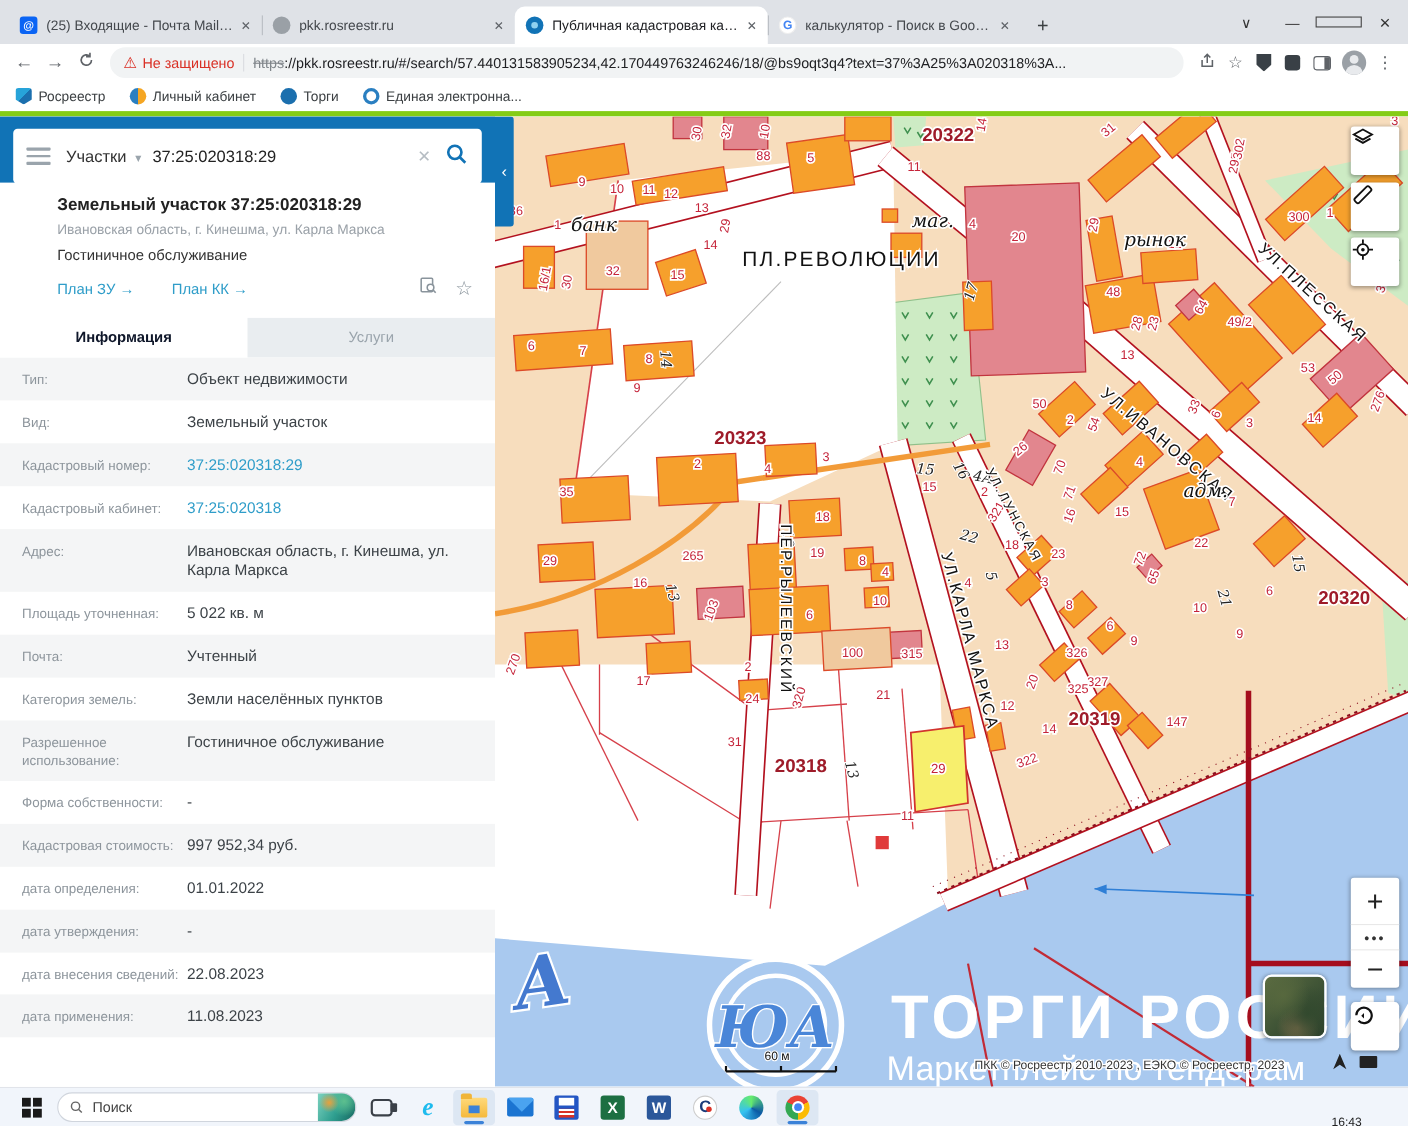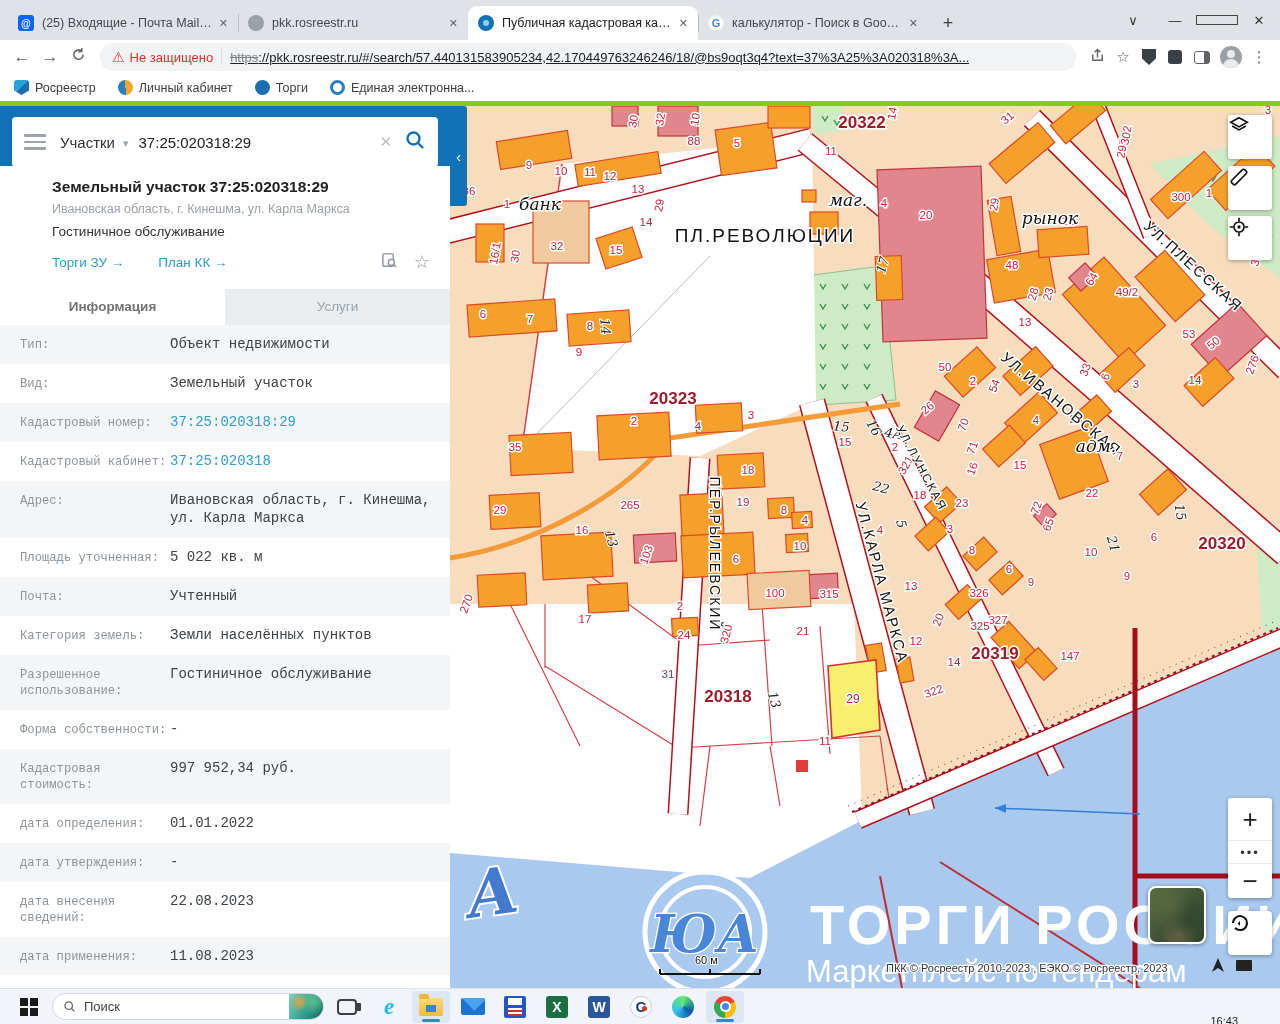--- a/index.html
+++ b/index.html
@@ -29,21 +29,21 @@
   .win-restore { display:inline-block; width:10px; height:10px; border:1.4px solid #444; }
 
   .toolbar { height:34px; background:#fff; display:flex; align-items:center; padding:0 8px; flex:none; }
   .navbtn { width:28px; text-align:center; font-size:17px; color:#5f6368; flex:none; }
   .omnibox { flex:1; height:28px; background:#f1f3f4; border-radius:14px; margin:0 8px; display:flex; align-items:center;
              padding:0 12px; font-size:13px; min-width:0; }
   .warn-tri { color:#d93025; font-size:14px; margin-right:5px; flex:none; }
   .notsecure { color:#d93025; margin-right:8px; flex:none; }
   .omnisep { width:1px; height:16px; background:#dadce0; margin-right:8px; flex:none; }
   .scheme { color:#80868b; text-decoration:line-through; }
-  .urltext { color:#202124; white-space:nowrap; overflow:hidden; text-overflow:ellipsis; min-width:0;text-decoration:underline; }
+  .urltext { color:#202124; white-space:nowrap; overflow:hidden; text-overflow:ellipsis; min-width:0; }
   .tool-ico { width:26px; text-align:center; color:#5f6368; font-size:15px; flex:none; }
   .avatar { width:22px; height:22px; border-radius:50%; background:#9aa0a6; position:relative; flex:none; margin:0 4px; overflow:hidden;}
   .avatar::before { content:""; position:absolute; left:7px; top:4px; width:8px; height:8px; border-radius:50%; background:#e8eaed; }
   .avatar::after { content:""; position:absolute; left:3px; top:13px; width:16px; height:10px; border-radius:8px 8px 0 0; background:#e8eaed; }
   .ext-shield { width:14px; height:16px; background:#394046; clip-path:polygon(0 0,100% 0,100% 60%,50% 100%,0 60%); margin:0 6px; flex:none;}
   .ext-puzzle { width:14px; height:14px; background:#394046; border-radius:3px; margin:0 6px; flex:none; }
   .ext-sidebar { width:16px; height:13px; border:1.5px solid #5f6368; border-radius:3px; margin:0 6px; position:relative; flex:none;}
   .ext-sidebar::after { content:""; position:absolute; right:0; top:0; width:5px; height:100%; background:#5f6368; }
 
   .bookmarks { height:32px; background:#fff; border-bottom:5px solid #84cc16; display:flex; align-items:center;
@@ -72,25 +72,25 @@
   .r-title { font-size:15.5px; font-weight:bold; color:#222; }
   .r-addr { font-size:12.5px; color:#9aa1a8; margin-top:6px; }
   .r-usage { font-size:13.5px; color:#333; margin-top:8px; }
   .r-links { display:flex; align-items:center; margin-top:12px; }
   .r-link { color:#2f9dc9; font-size:13.5px; margin-right:34px; }
   .r-icons { margin-left:auto; display:flex; align-items:center; gap:16px; color:#8a949c; }
   .star-o { font-size:18px; }
 
   .ptabs { display:flex; flex:none; margin-top:6px; }
   .ptab { flex:1; text-align:center; line-height:36px; font-size:13.5px; }
-  .ptab.on { background:#fff; color:#737373; font-weight:bold; }
+  .ptab.on { background:#fff; color:#0f172a; font-weight:bold; }
   .ptab.off { background:#e9edf0; color:#9aa4ac; }
 
   .rows { flex:1; overflow:hidden; }
-  .irow { display:flex; padding:10px 14px 10px 20px;font-family:Liberation Mono, monospace; }
+  .irow { display:flex; padding:10px 14px 10px 20px; }
   .irow.alt { background:#f4f5f6; }
   .ilabel { width:150px; flex:none; font-size:12.2px; color:#8d959c; padding-top:2px; line-height:1.35; }
   .ivalue { flex:1; font-size:14px; color:#3c4247; line-height:1.35; }
   .ivalue.lnk { color:#2f9dc9; }
 
   
   .map { flex:1; position:relative; overflow:hidden; background:#fff; }
   .map svg { position:absolute; left:0; top:0; }
   .collapse-tab { position:absolute; left:0; top:0; width:17px; height:100px; background:#1173b6; color:#fff;
                   display:flex; align-items:center; justify-content:center; font-size:15px; border-radius:0 3px 3px 0; z-index:4;}
@@ -261,21 +261,21 @@
               </svg>
           </span>
         </div>
       </div>
 
       <div class="result">
         <div class="r-title">Земельный участок 37:25:020318:29</div>
         <div class="r-addr">Ивановская область, г. Кинешма, ул. Карла Маркса</div>
         <div class="r-usage">Гостиничное обслуживание</div>
         <div class="r-links">
-          <span class="r-link">Торги ЗУ →</span>
+          <span class="r-link">План ЗУ →</span>
           <span class="r-link">План КК →</span>
           <span class="r-icons">
             <span>
               <svg width="17" height="17" viewBox="0 0 18 18">
                   <rect x="2" y="2" width="11" height="13" rx="1" fill="none" stroke="#8a949c" stroke-width="1.5"></rect>
                   <circle cx="11" cy="11" r="3.2" fill="#fff" stroke="#8a949c" stroke-width="1.5"></circle>
                   <path d="M13.3 13.3 16 16" stroke="#8a949c" stroke-width="1.5"></path>
                 </svg>
             </span>
             <span class="star-o">☆</span>

